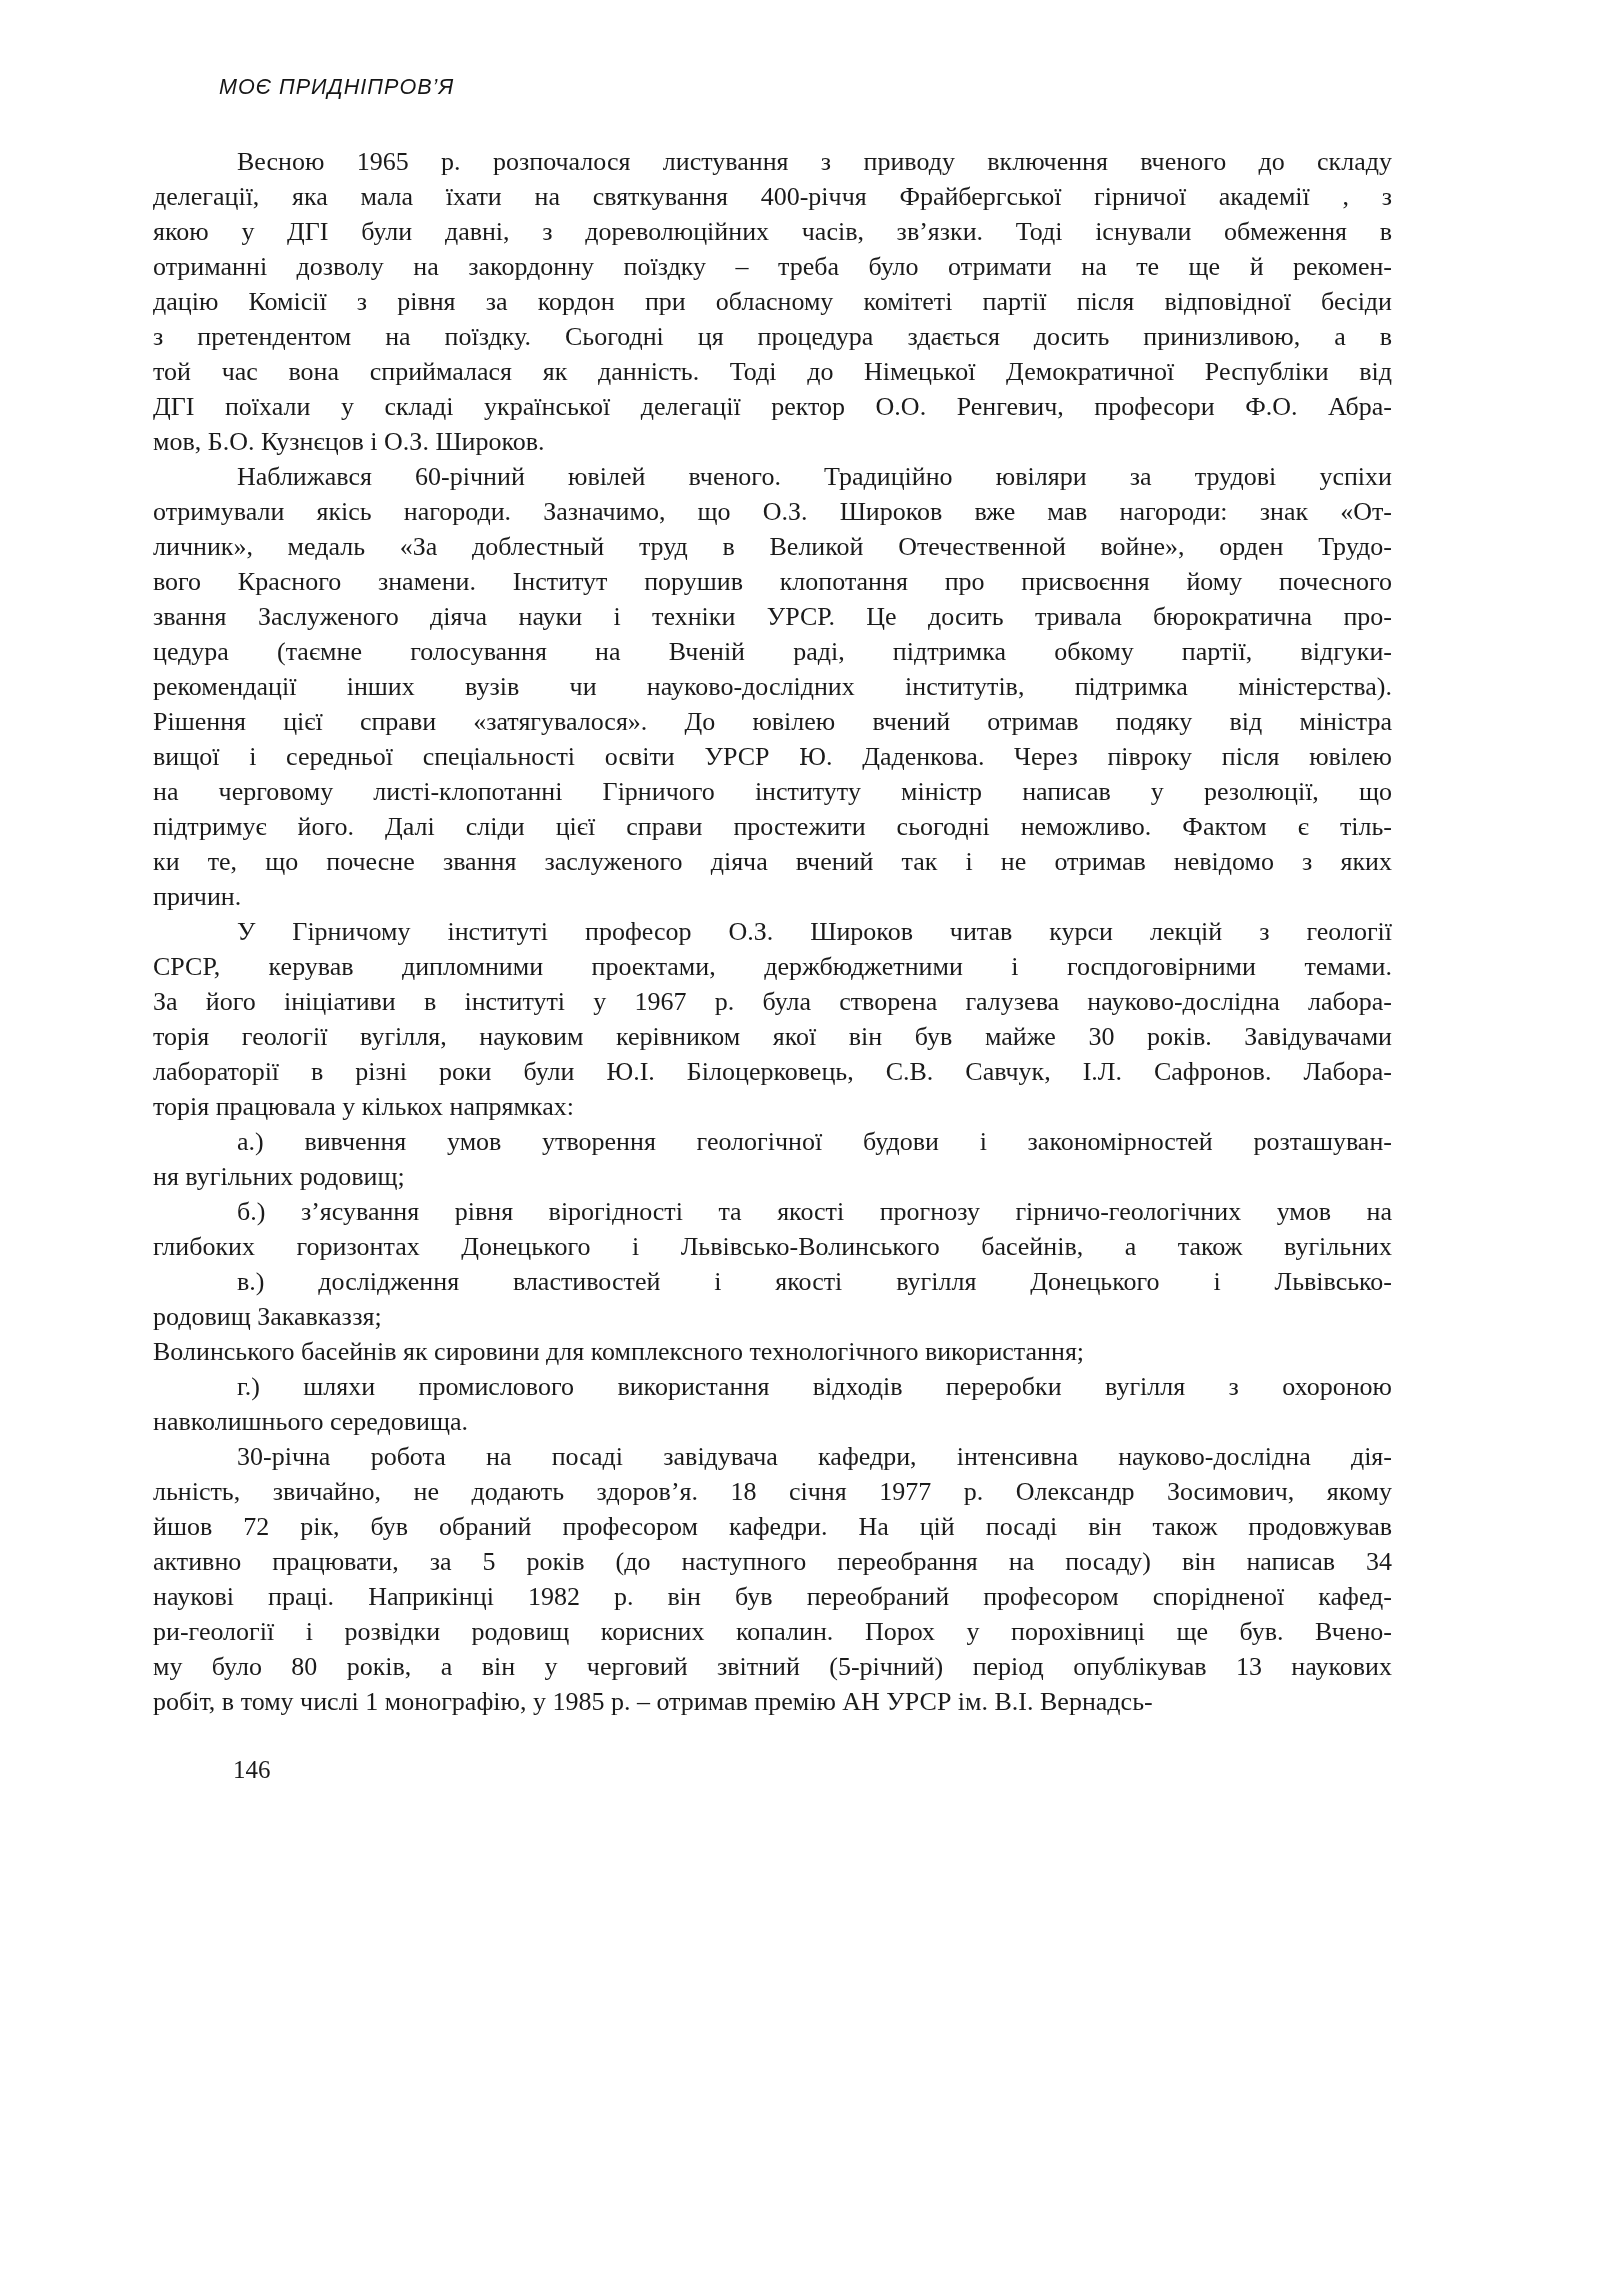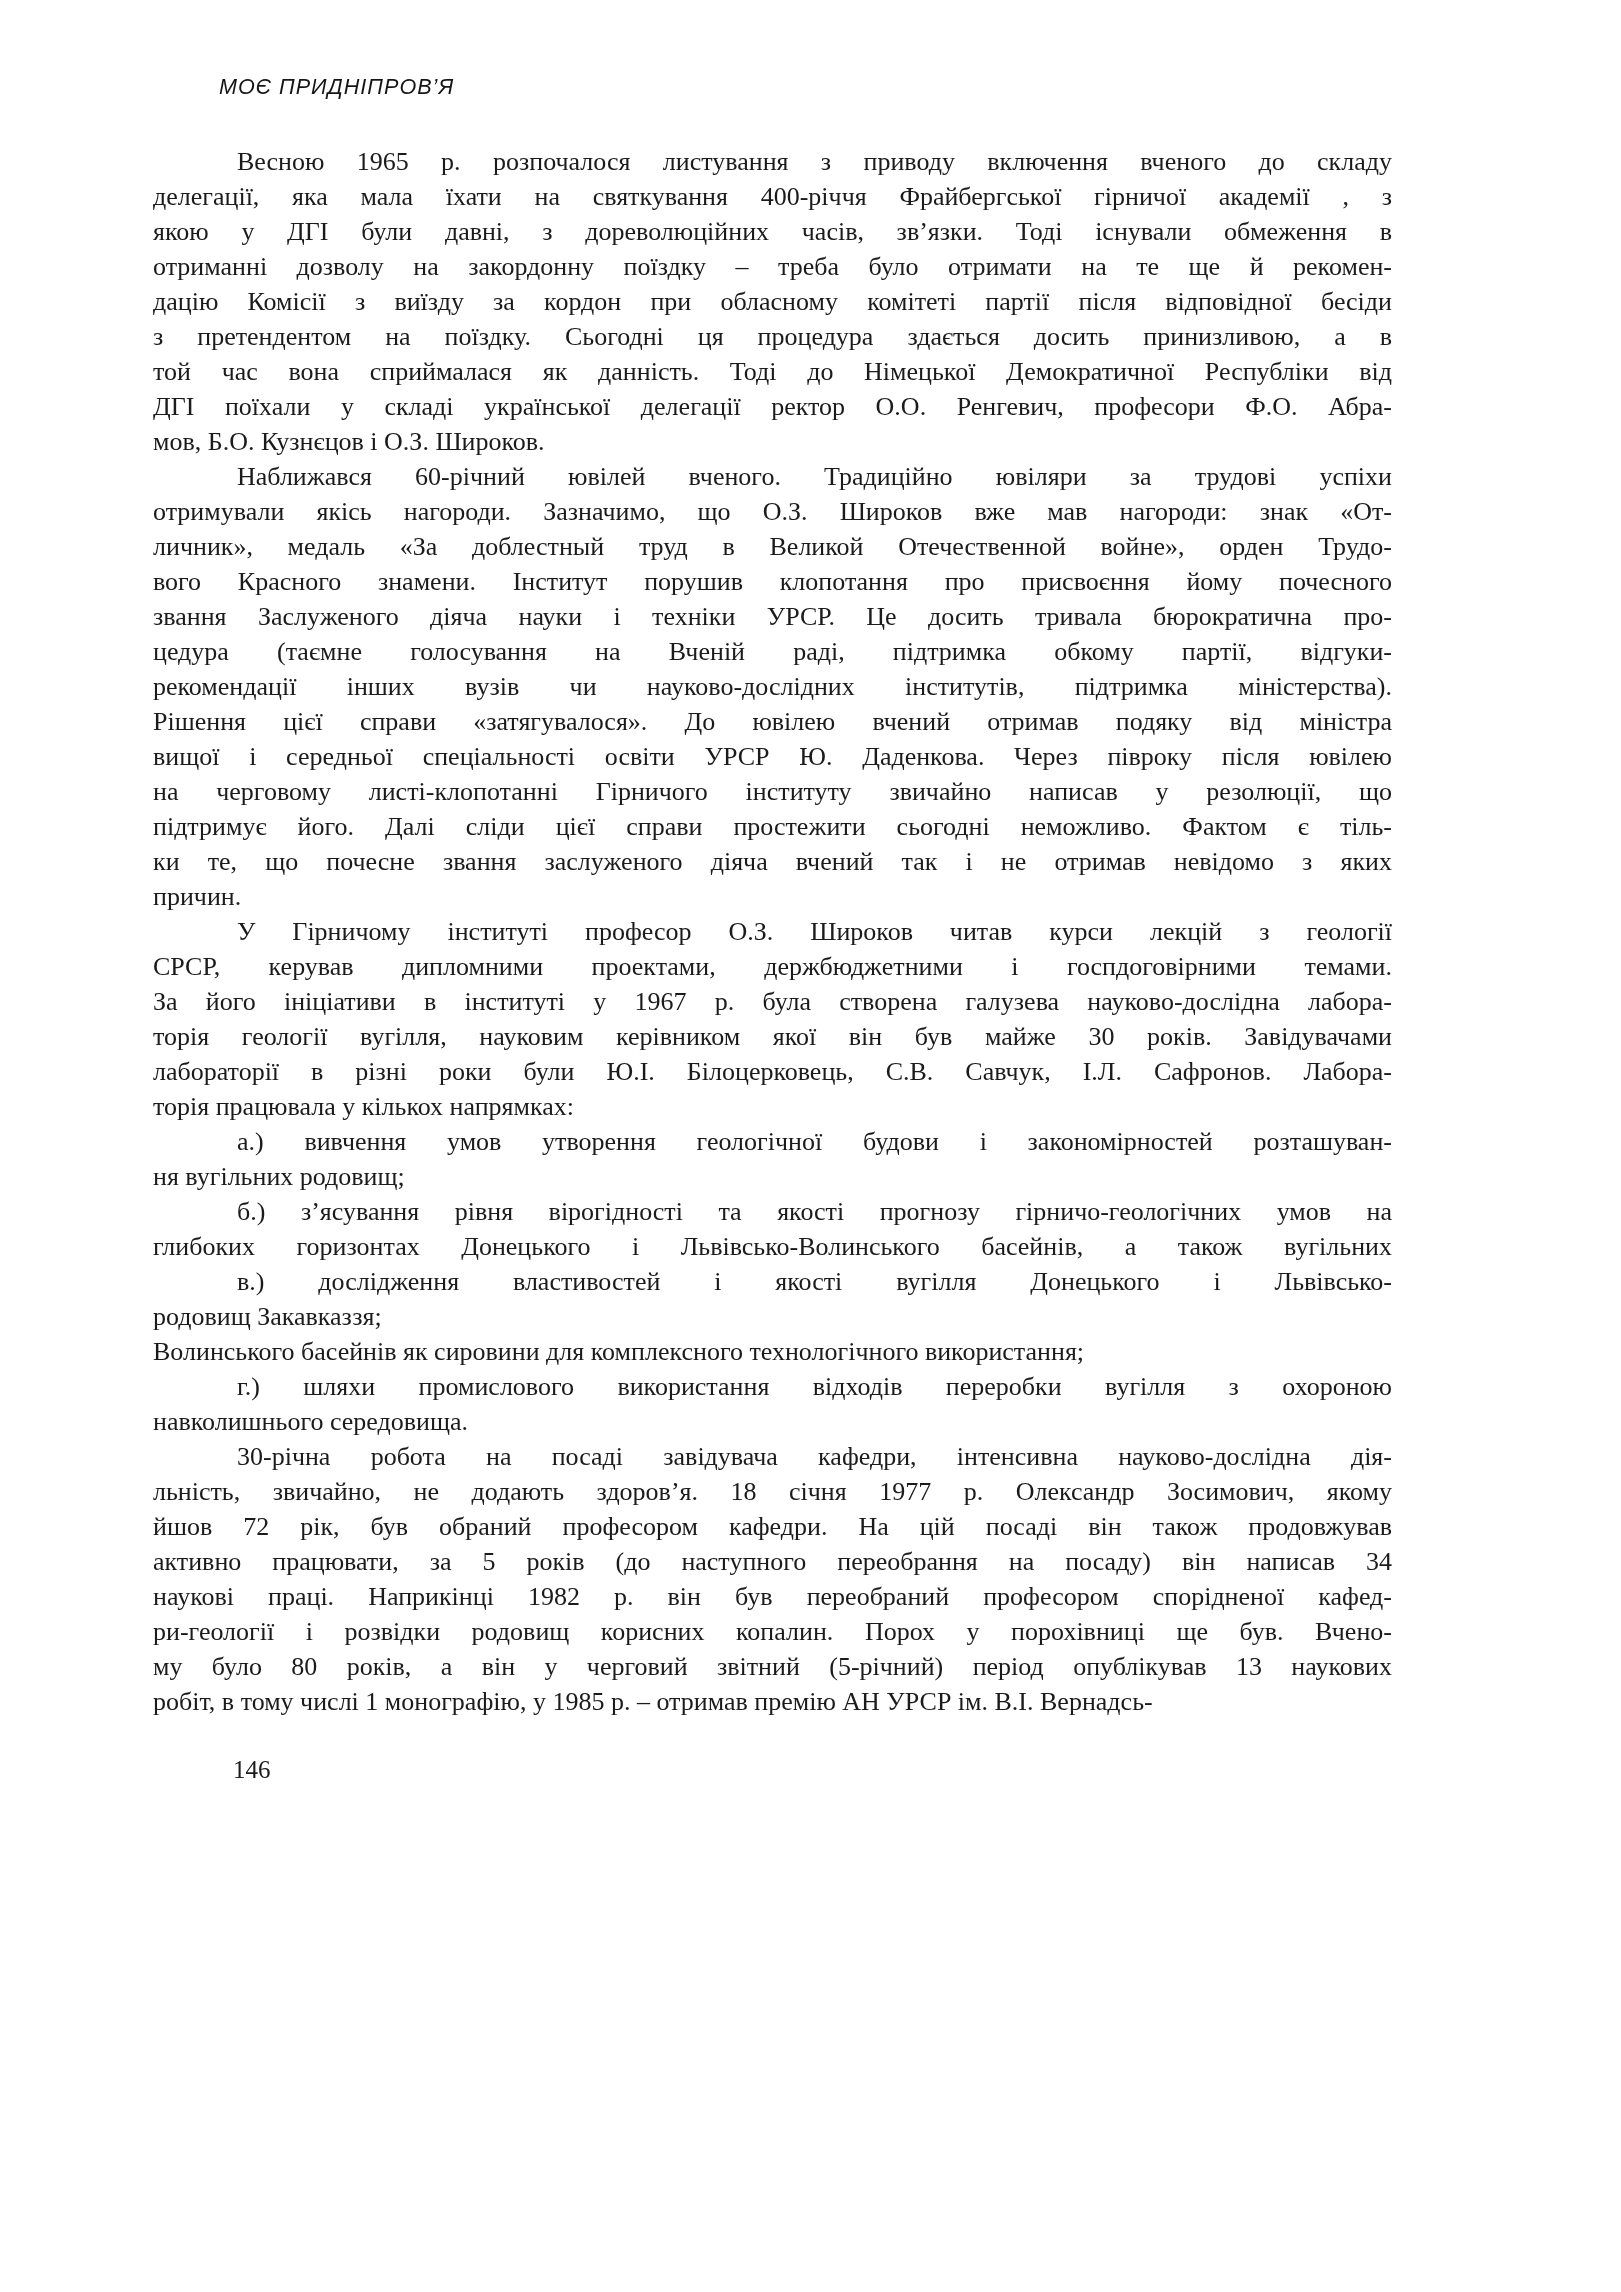--- a/index.html
+++ b/index.html
@@ -58,35 +58,35 @@
 <body>
 
 <div class="page">
   <div class="running-header">МОЄ ПРИДНІПРОВ’Я</div>
 
   <div class="body-text">
       <div class="line indent">Весною 1965 р. розпочалося листування з приводу включення вченого до складу</div>
       <div class="line">делегації, яка мала їхати на святкування 400-річчя Фрайбергської гірничої академії , з</div>
       <div class="line">якою у ДГІ були давні, з дореволюційних часів, зв’язки. Тоді існували обмеження в</div>
       <div class="line">отриманні дозволу на закордонну поїздку – треба було отримати на те ще й рекомен-</div>
-      <div class="line">дацію Комісії з виїзду за кордон при обласному комітеті партії  після відповідної бесіди</div>
+      <div class="line">дацію Комісії з рівня за кордон при обласному комітеті партії  після відповідної бесіди</div>
       <div class="line">з претендентом на поїздку. Сьогодні ця процедура здається досить принизливою, а в</div>
       <div class="line">той час вона сприймалася як данність. Тоді до Німецької Демократичної Республіки від</div>
       <div class="line">ДГІ поїхали у складі української делегації ректор О.О. Ренгевич, професори Ф.О. Абра-</div>
       <div class="line last">мов, Б.О. Кузнєцов і О.З. Широков.</div>
       <div class="line indent">Наближався 60-річний ювілей вченого. Традиційно ювіляри за трудові успіхи</div>
       <div class="line">отримували якісь нагороди. Зазначимо, що О.З. Широков вже мав нагороди: знак «От-</div>
       <div class="line">личник», медаль «За доблестный труд в Великой Отечественной войне», орден Трудо-</div>
       <div class="line">вого Красного знамени. Інститут порушив клопотання про присвоєння йому почесного</div>
       <div class="line">звання Заслуженого діяча науки і техніки УРСР. Це досить тривала бюрократична про-</div>
       <div class="line">цедура (таємне голосування на Вченій раді, підтримка обкому партії, відгуки-</div>
       <div class="line">рекомендації інших вузів чи науково-дослідних інститутів, підтримка міністерства).</div>
       <div class="line">Рішення цієї справи «затягувалося». До ювілею вчений отримав подяку від міністра</div>
       <div class="line">вищої і середньої спеціальності освіти УРСР Ю. Даденкова. Через півроку після ювілею</div>
-      <div class="line">на черговому листі-клопотанні Гірничого інституту звичайно написав у резолюції, що</div>
+      <div class="line">на черговому листі-клопотанні Гірничого інституту міністр написав у резолюції, що</div>
       <div class="line">підтримує його. Далі сліди цієї справи простежити сьогодні неможливо. Фактом є тіль-</div>
       <div class="line">ки те, що почесне звання заслуженого діяча вчений так і не отримав невідомо з яких</div>
       <div class="line last">причин.</div>
       <div class="line indent">У Гірничому інституті професор О.З. Широков читав курси лекцій з геології</div>
       <div class="line">СРСР, керував дипломними проектами, держбюджетними і госпдоговірними темами.</div>
       <div class="line">За його ініціативи в інституті у 1967 р. була створена галузева науково-дослідна лабора-</div>
       <div class="line">торія геології вугілля, науковим керівником якої він був майже 30 років. Завідувачами</div>
       <div class="line">лабораторії в різні роки були Ю.І. Білоцерковець, С.В. Савчук, І.Л. Сафронов. Лабора-</div>
       <div class="line last">торія працювала у кількох напрямках:</div>
       <div class="line indent">а.) вивчення умов утворення геологічної будови і закономірностей розташуван-</div>

